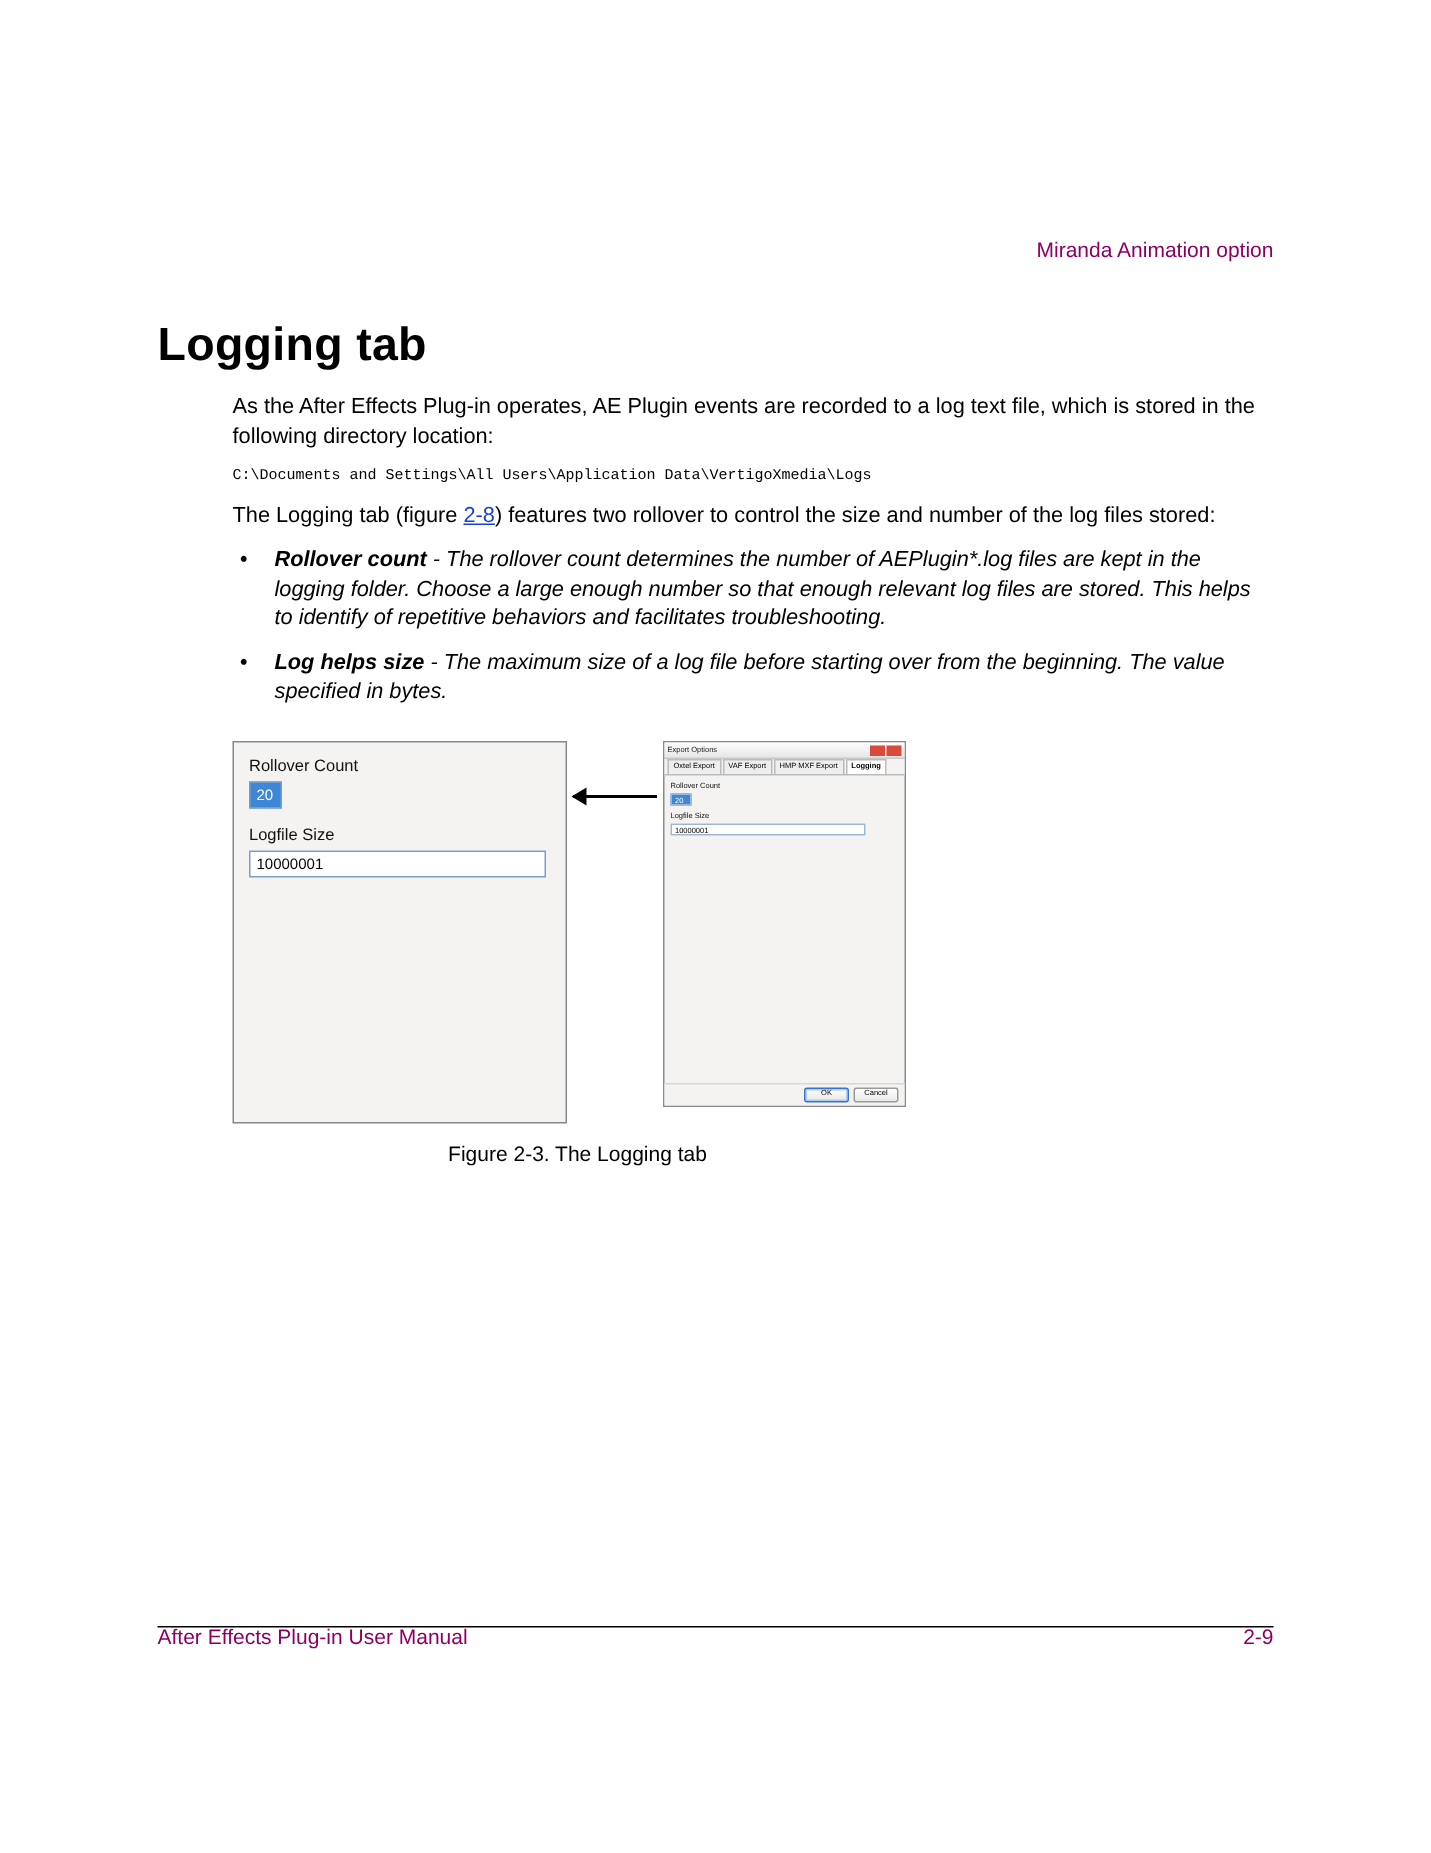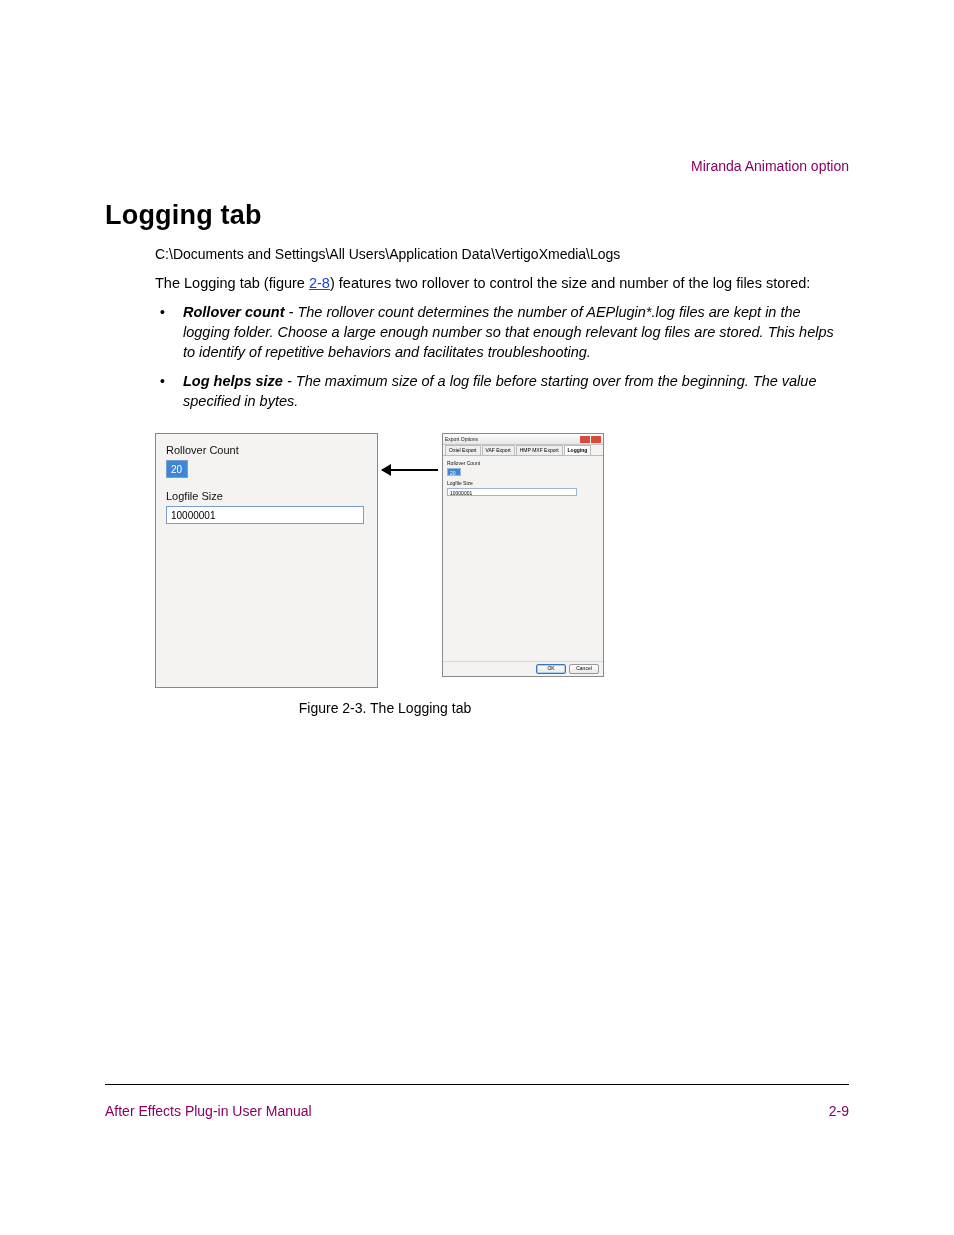--- a/index.html
+++ b/index.html
@@ -16,35 +16,35 @@
     padding: 160px 105px 0 105px;
   }
   .header-right {
     position: absolute;
     top: 158px;
     right: 105px;
     color: #8a0065;
     font-size: 14px;
   }
   h1.section-title {
-    font-size: 27px;
+    font-size: 31px;
     font-weight: bold;
-    margin: 40px 0 14px 0;
+    margin: 52px 0 14px 0;
     font-family: Arial, Helvetica, sans-serif;
     letter-spacing: 0.2px;
   }
   .body-block {
     margin-left: 50px;
     font-size: 14.5px;
     line-height: 1.35;
   }
   .body-block p { margin: 0 0 10px 0; }
   .mono {
-    font-family: Liberation Sans, sans-serif;
-    font-size: 14px;
+    font-family: Liberation Mono, monospace;
+    font-size: 10px;
   }
   a.ref {
     color: #1a3fd6;
     text-decoration: underline;
   }
   .smallcaps {
     font-variant: small-caps;
     font-weight: bold;
   }
   ul.bullets {
@@ -222,37 +222,38 @@
     position: absolute;
     left: 105px;
     right: 105px;
     bottom: 150px;
     border-top: 1px solid #000;
   }
   .footer {
     position: absolute;
     left: 105px;
     right: 105px;
-    bottom: 116px;
+    bottom: 136px;
     display: flex;
     justify-content: space-between;
     font-size: 14px;
     color: #8a0065;
   }
 </style>
 </head>
 <body>
 
 <div class="page">
 
   <div class="header-right">Miranda Animation option</div>
 
   <h1 class="section-title">Logging tab</h1>
 
   <div class="body-block">
+    <p>As the After Effects Plug-in operates, AE Plugin events are recorded to a log text file, which is stored in the following directory location:</p>
     <p class="mono">C:\Documents and Settings\All Users\Application Data\VertigoXmedia\Logs</p>
     <p>
       <span>The Logging tab (figure </span><a href="#" class="ref">2-8</a><span>) features two rollover to control the size and number of the log files stored:</span>
     </p>
 
     <ul class="bullets">
       <li>
         <b>Rollover count</b><span> - The rollover count determines the number of AEPlugin*.log files are kept in the logging folder. Choose a large enough number so that enough relevant log files are stored. This helps to identify of repetitive behaviors and facilitates troubleshooting.</span>
       </li>
       <li>

